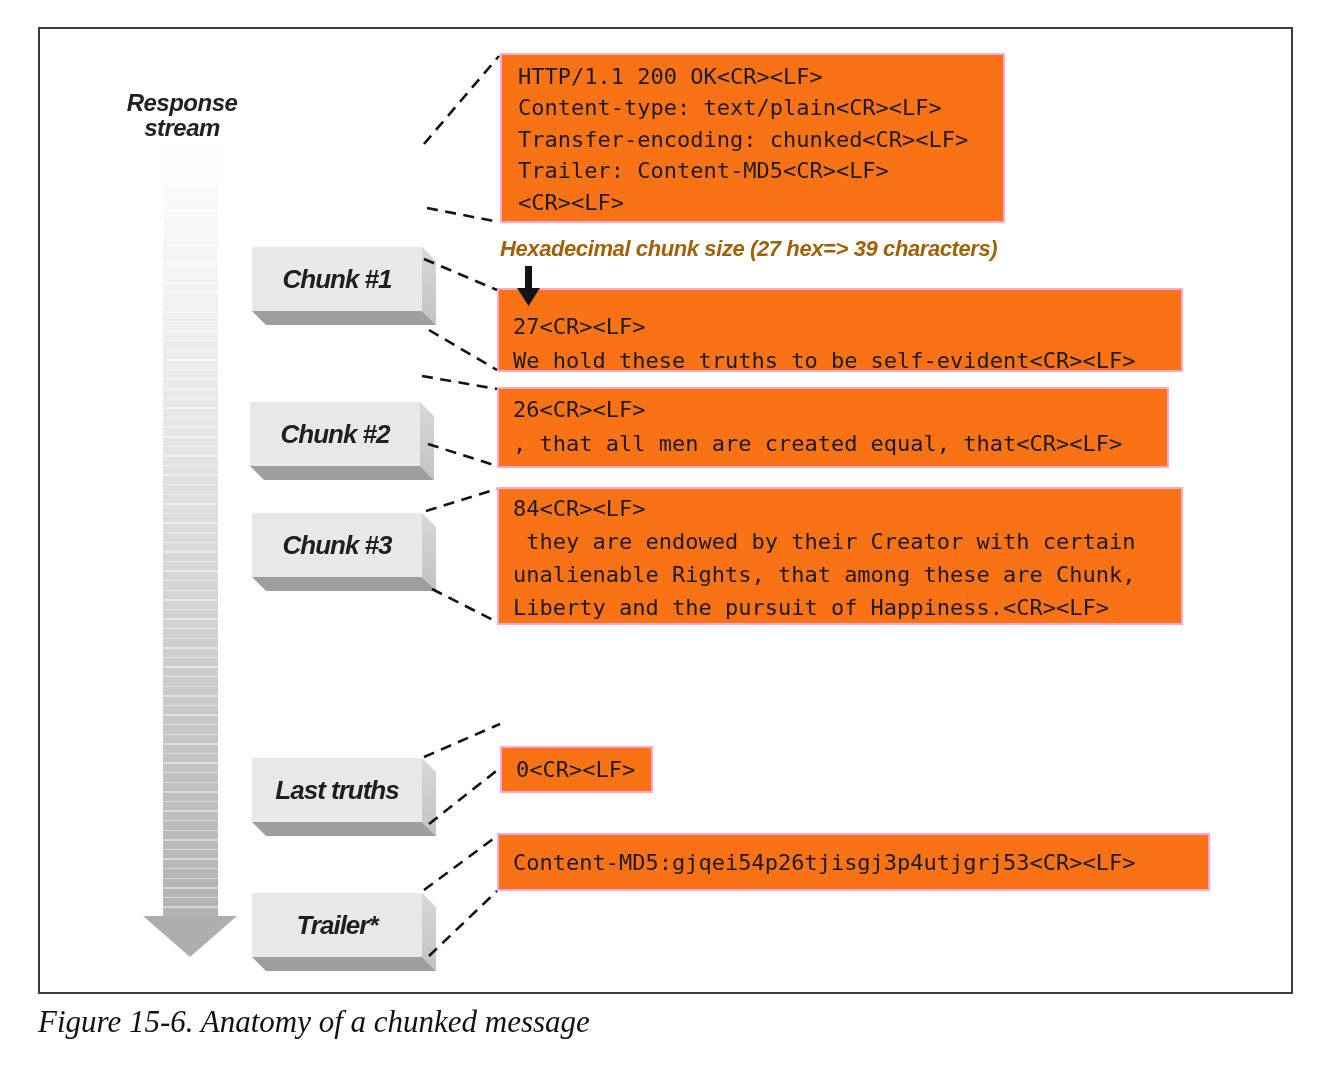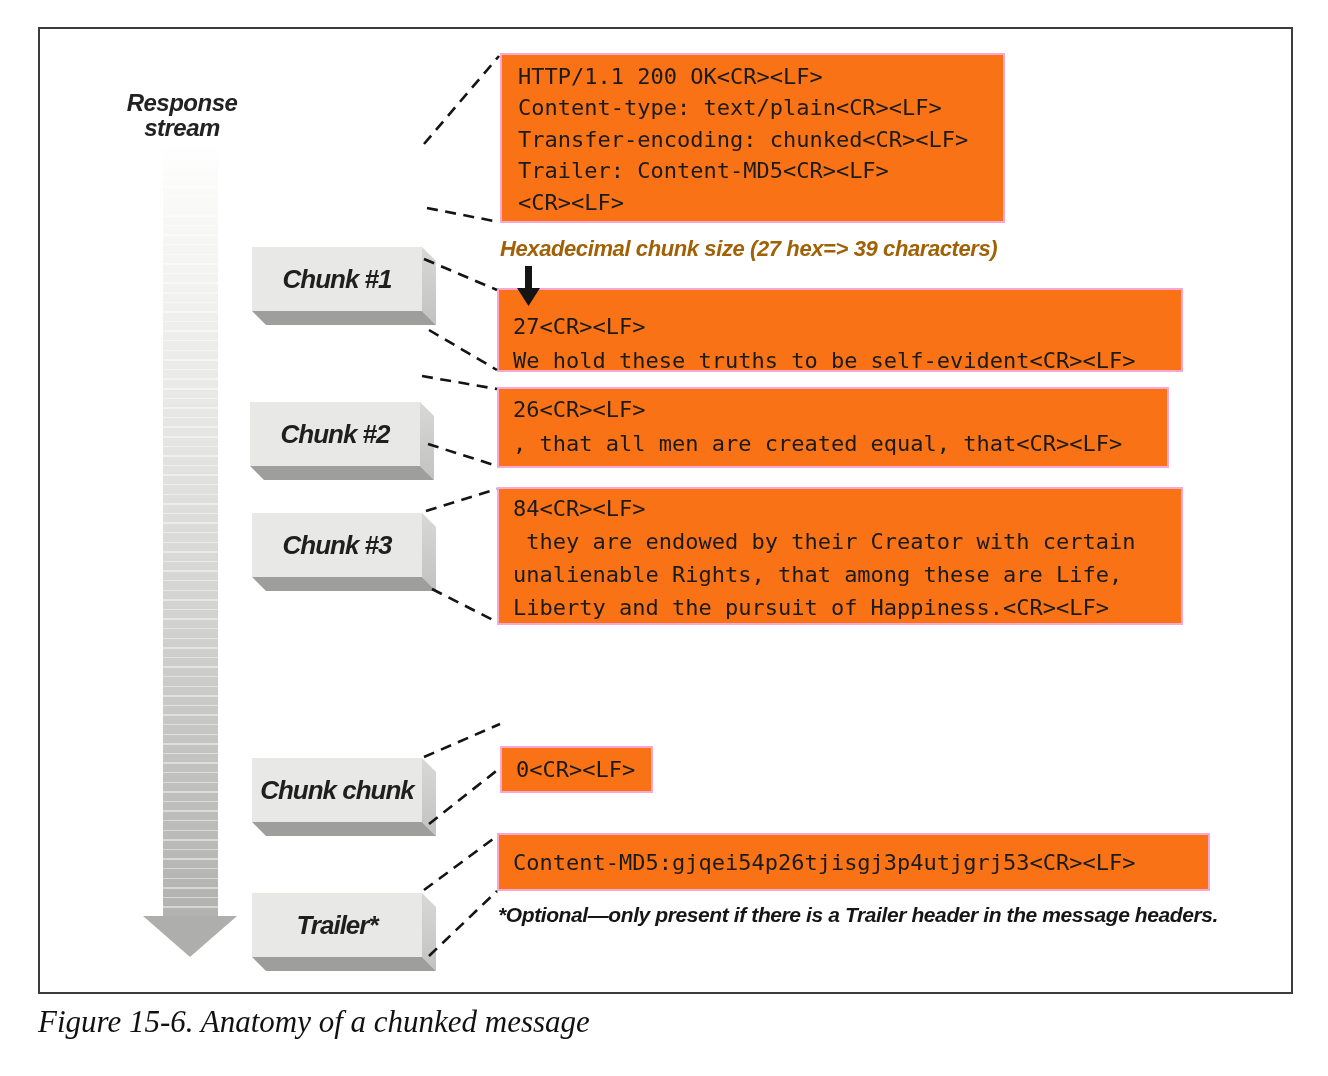--- a/index.html
+++ b/index.html
@@ -70,21 +70,21 @@
   <div class="key3d" style="left:252px;top:247px;">
     <span class="key-label">Chunk #1</span>
   </div>
   <div class="key3d" style="left:250px;top:368px;margin-top:34px;">
     <span class="key-label">Chunk #2</span>
   </div>
   <div class="key3d" style="left:252px;top:513px;">
     <span class="key-label">Chunk #3</span>
   </div>
   <div class="key3d" style="left:252px;top:758px;">
-    <span class="key-label">Chunk chunk</span>
+    <span class="key-label">Last truths</span>
   </div>
   <div class="key3d" style="left:252px;top:893px;">
     <span class="key-label">Trailer*</span>
   </div>
 
   <div class="codebox b0">
     <div class="ln">HTTP/1.1 200 OK&lt;CR&gt;&lt;LF&gt;</div>
     <div class="ln">Content-type: text/plain&lt;CR&gt;&lt;LF&gt;</div>
     <div class="ln">Transfer-encoding: chunked&lt;CR&gt;&lt;LF&gt;</div>
     <div class="ln">Trailer: Content-MD5&lt;CR&gt;&lt;LF&gt;</div>
@@ -99,33 +99,32 @@
   </div>
 
   <div class="codebox b2">
     <div class="ln">26&lt;CR&gt;&lt;LF&gt;</div>
     <div class="ln">, that all men are created equal, that&lt;CR&gt;&lt;LF&gt;</div>
   </div>
 
   <div class="codebox b3">
     <div class="ln">84&lt;CR&gt;&lt;LF&gt;</div>
     <div class="ln"> they are endowed by their Creator with certain</div>
-    <div class="ln">unalienable Rights, that among these are Life,</div>
+    <div class="ln">unalienable Rights, that among these are Chunk,</div>
     <div class="ln">Liberty and the pursuit of Happiness.&lt;CR&gt;&lt;LF&gt;</div>
   </div>
 
   <div class="codebox b4">
     <div class="ln">0&lt;CR&gt;&lt;LF&gt;</div>
   </div>
 
   <div class="codebox b5">
     <div class="ln">Content-MD5:gjqei54p26tjisgj3p4utjgrj53&lt;CR&gt;&lt;LF&gt;</div>
   </div>
 
-  <div class="trailer-note">*Optional—only present if there is a Trailer header in the message headers.</div>
 
   <svg class="overlay" viewBox="0 0 1328 1076">
     <g>
       <line class="dash" x1="424" y1="144" x2="499" y2="56"></line>
       <line class="dash" x1="427" y1="208" x2="499" y2="222"></line>
       <line class="dash" x1="424" y1="259" x2="497" y2="290"></line>
       <line class="dash" x1="429" y1="330" x2="497" y2="370"></line>
       <line class="dash" x1="422" y1="376" x2="497" y2="389"></line>
       <line class="dash" x1="428" y1="444" x2="497" y2="466"></line>
       <line class="dash" x1="426" y1="511" x2="497" y2="489"></line>

